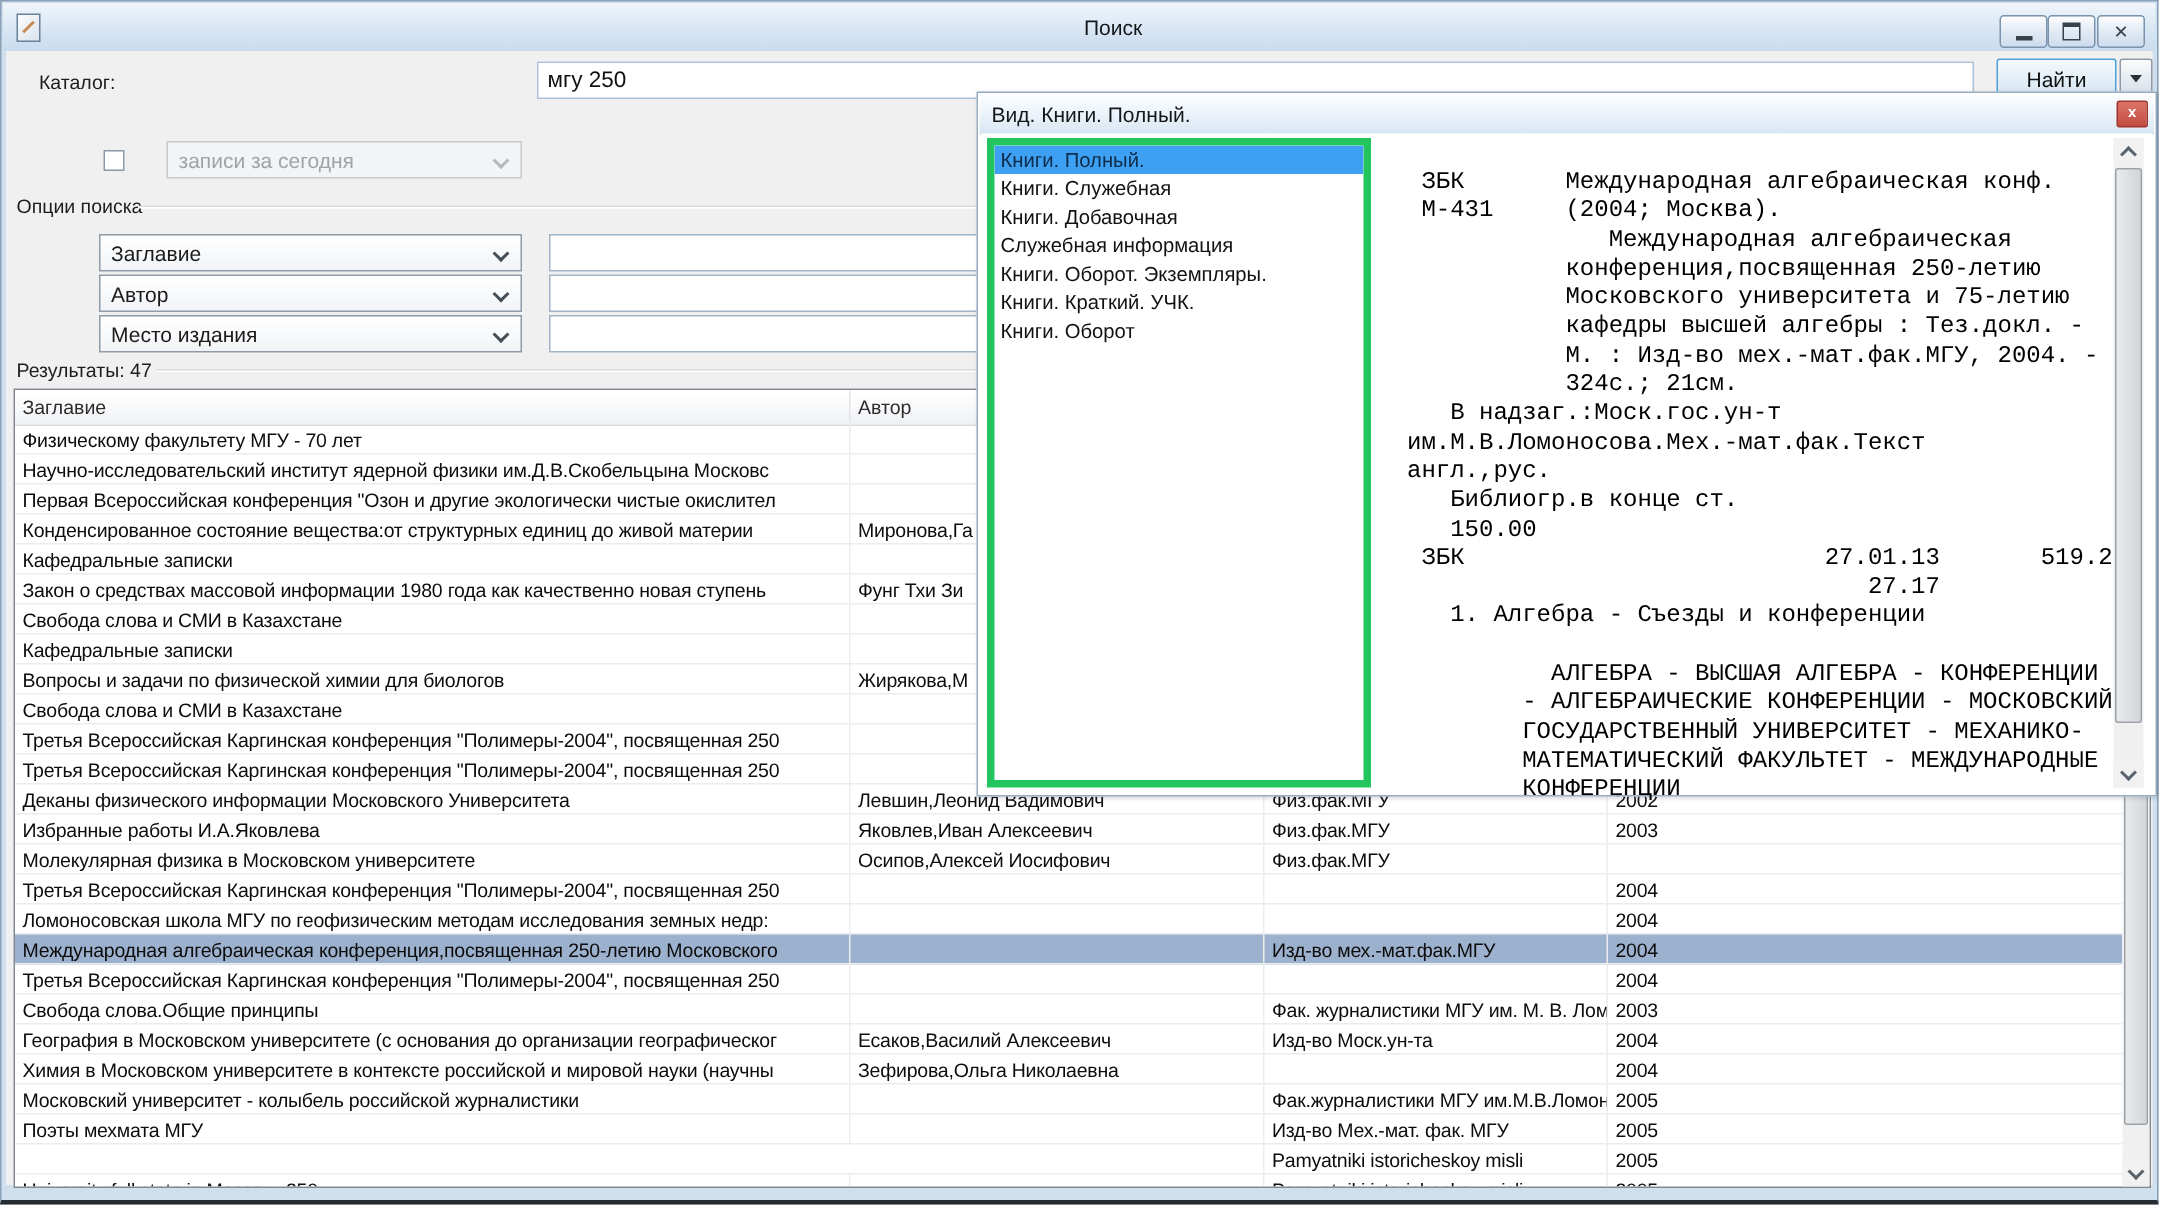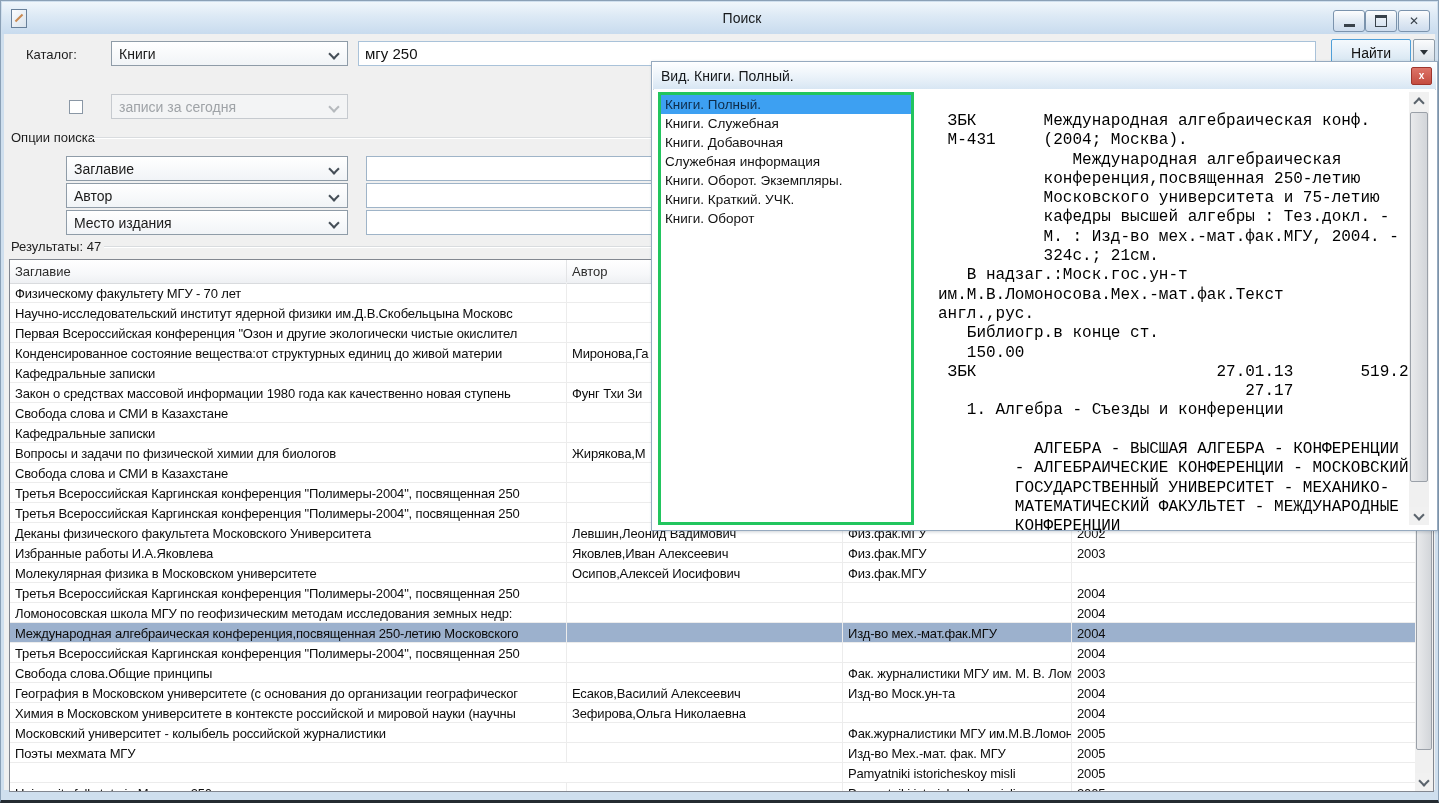--- a/index.html
+++ b/index.html
@@ -60,21 +60,21 @@
   
   .popup{position:absolute;left:650px;top:60px;width:787px;height:470px;background:#fff;
       border:1px solid #96aabf;box-sizing:border-box;z-index:10;box-shadow:1px 1px 3px rgba(60,80,100,.25);}
   .ptitle{position:absolute;left:1px;top:1px;right:1px;height:26px;
       background:linear-gradient(#fdfeff,#eaf2f9 55%,#d8e6f3);border-bottom:1px solid #cdd9e5;}
   .ptitle-text{position:absolute;left:8px;top:5px;font-size:14px;color:#15181b;white-space:nowrap;}
   .pclose{position:absolute;right:4px;top:4px;width:19px;height:16px;border:1px solid #9f352c;border-radius:2px;
       background:linear-gradient(#dd7468,#c44c40);color:#fff;font-size:10px;font-weight:bold;
       display:flex;align-items:center;justify-content:center;line-height:1;}
   .pbody{position:absolute;left:2px;right:2px;top:27px;bottom:2px;background:#fff;}
-  .listbox{position:absolute;left:4px;top:3px;width:256px;height:433px;border:3px solid #22c55e;
+  .listbox{position:absolute;left:4px;top:3px;width:256px;height:433px;border:5px solid #22c55e;
       background:#fff;box-sizing:border-box;overflow:hidden;}
   .litem{height:19px;font-size:13.5px;color:#121212;padding:2px 0 0 4px;box-sizing:border-box;white-space:nowrap;}
   .litem.sel{background:#3da0f2;color:#0e2c49;}
   .record{position:absolute;left:268px;top:7px;width:486px;height:424px;overflow:hidden;
       font-family:"Liberation Mono","DejaVu Sans Mono",monospace;font-size:16px;line-height:19.3px;
       color:#000;white-space:pre;margin:16px;}
   .pvscroll{position:absolute;right:6px;top:3px;width:20px;height:433px;background:#f0f0f0;}
 </style>
 </head>
 <body>
@@ -92,24 +92,20 @@
         <span class="g-max"></span>
       </div>
     <div class="capbtn" style="left:1396px;">
         <span class="g-close">✕</span>
       </div>
   </div>
 
   <div class="client">
 
     <div class="lbl abs" style="left:22px;top:13px;">Каталог:</div>
-    <div class="combo abs" style="left:107px;top:7px;width:237px;height:25px;">
-      <span>Книги</span>
-      <span class="chev"></span>
-    </div>
     <div class="tinput abs" style="left:354px;top:7px;width:958px;height:25px;border-color:#a9c2d9;">
       <span>мгу 250</span>
     </div>
     <div class="btn abs" style="left:1327px;top:5px;width:80px;height:27px;">
       <span>Найти</span>
     </div>
     <div class="splitbtn abs" style="left:1409px;top:5px;width:22px;height:27px;">
       <span class="tri"></span>
     </div>
 
@@ -207,21 +203,21 @@
             <div class="cell c2"></div>
             <div class="cell c3"></div>
           </div>
           <div class="trow">
             <div class="cell c0">Третья Всероссийская Каргинская конференция "Полимеры-2004", посвященная 250</div>
             <div class="cell c1"></div>
             <div class="cell c2"></div>
             <div class="cell c3"></div>
           </div>
           <div class="trow">
-            <div class="cell c0">Деканы физического факультета Московского Университета</div>
+            <div class="cell c0">Деканы физического информации Московского Университета</div>
             <div class="cell c1">Левшин,Леонид Вадимович</div>
             <div class="cell c2">Физ.фак.МГУ</div>
             <div class="cell c3">2002</div>
           </div>
           <div class="trow">
             <div class="cell c0">Избранные работы И.А.Яковлева</div>
             <div class="cell c1">Яковлев,Иван Алексеевич</div>
             <div class="cell c2">Физ.фак.МГУ</div>
             <div class="cell c3">2003</div>
           </div>

